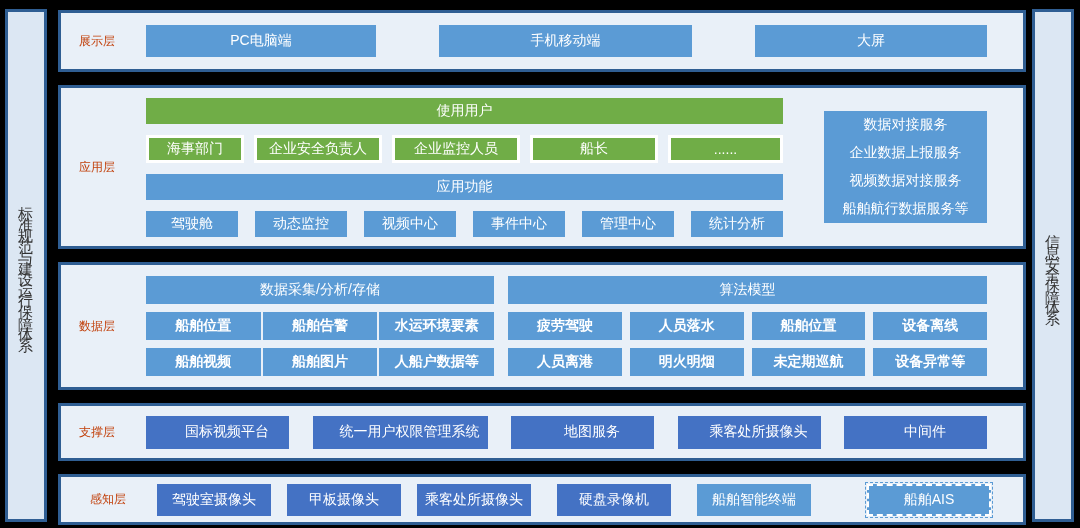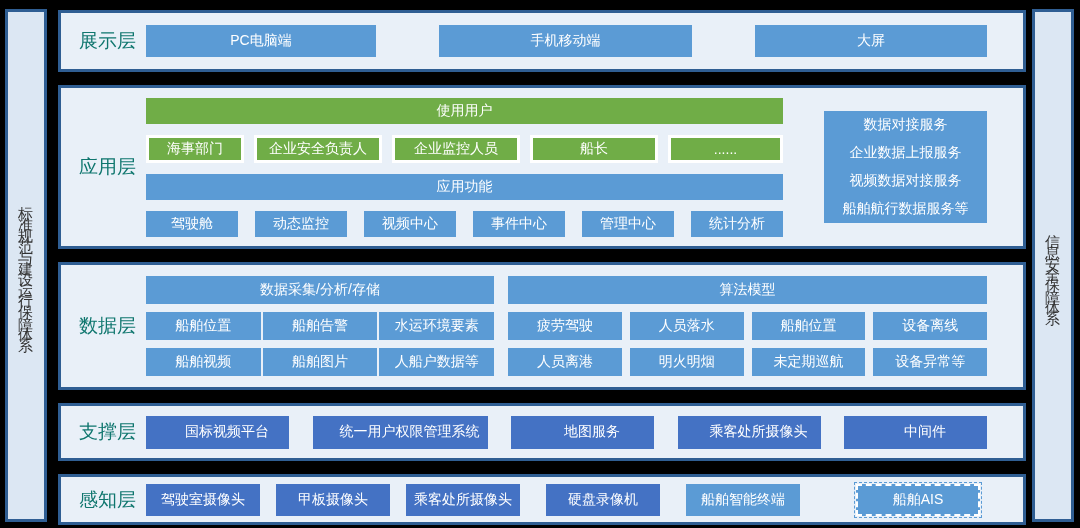--- a/index.html
+++ b/index.html
@@ -21,21 +21,21 @@
   .main-col {
     position:absolute; left:58px; top:10px; width:968px;
     display:flex; flex-direction:column; gap:13px;
   }
   .layer {
     border:3px solid #2F5E93; background:#E9F0F8; box-sizing:border-box;
     display:flex; align-items:center;
   }
   .layer-label {
     flex:0 0 85px; padding-left:18px; box-sizing:border-box;
-    font-size:19px; color:#0f766e; white-space:nowrap;
+    font-size:12px; color:#c2410c; white-space:nowrap;
   }
   .layer-content { flex:1; margin-right:36px; min-width:0; }
   .btn {
     display:flex; align-items:center; justify-content:center;
     color:#FFFFFF; font-size:14px; white-space:nowrap; box-sizing:border-box;
   }
   .blue  { background:#5B9BD5; }
   .dark  { background:#4472C4; }
   .green { background:#70AD47; }
 
@@ -58,29 +58,29 @@
 
   
   .l-data { height:128px; }
   .l-data .layer-content { display:flex; gap:14px; }
   .data-group { display:flex; flex-direction:column; gap:8px; }
   .data-group.left { width:348px; flex-shrink:0; }
   .data-group.rightg { flex:1; }
   .data-header { height:28px; }
   .row3 { display:flex; gap:2px; }
   .row4 { display:flex; gap:8px; }
-  .row3 .btn, .row4 .btn { flex:1; height:28px; }
+  .row3 .btn, .row4 .btn { flex:1; height:28px;font-weight:bold; }
 
   
   .l-support { height:58px; }
   .l-support .layer-content { display:flex; justify-content:space-between; }
   .l-support .btn { height:33px;padding-left:19px; }
 
   
-  .l-percept { height:51px; }
+  .l-percept { height:51px;padding-left:11px; }
   .l-percept .layer-content { display:flex; gap:16px; align-items:center; }
   .l-percept .btn { width:114px; height:32px; flex-shrink:0; }
   .l-percept .btn.gap-md { margin-left:10px; }
   .btn.ais {
     width:124px; margin-left:40px;
     border:2px dashed #FFFFFF;
     outline:1px dashed #5B9BD5; outline-offset:1px;
   }
 </style>
 </head>

